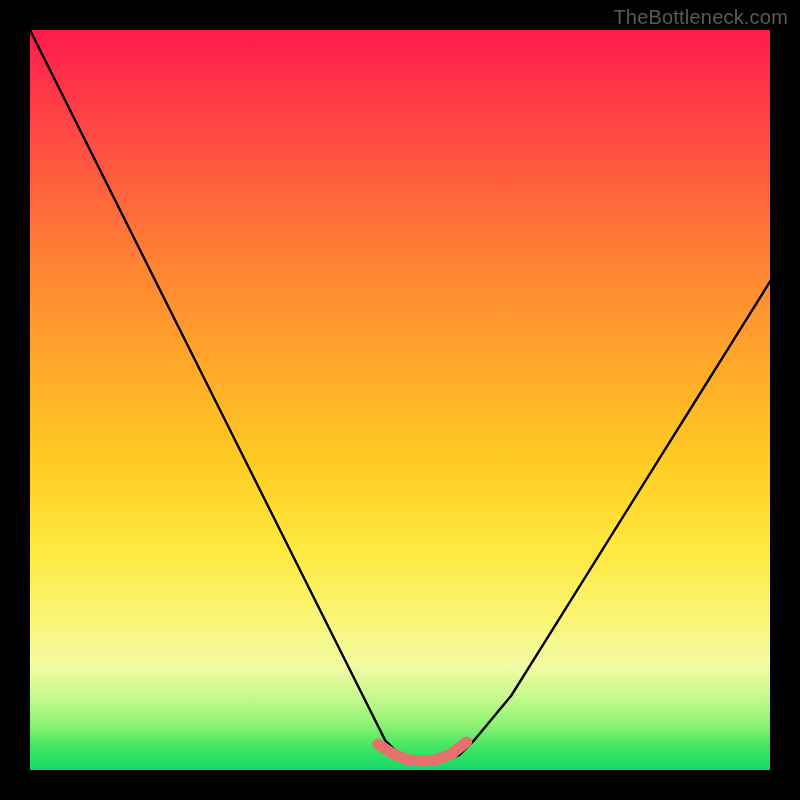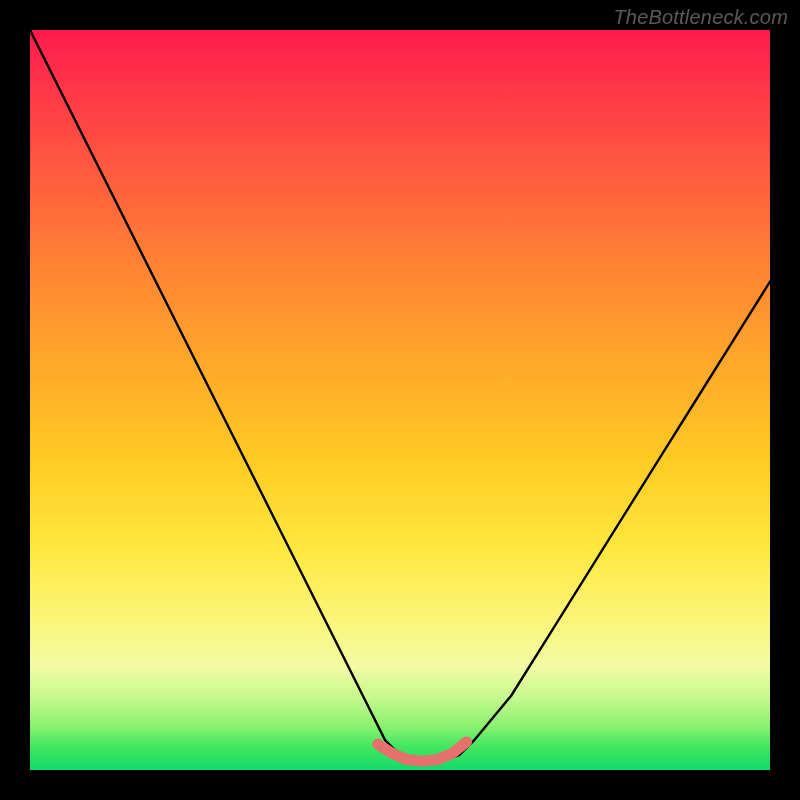--- a/index.html
+++ b/index.html
@@ -9,21 +9,20 @@
     height: 800px;
     overflow: hidden;
     background: #000;
     font-family: Arial, Helvetica, sans-serif;
   }
   .frame {
     position: relative;
     width: 800px;
     height: 728px;
     background: #000;
-    font-style: italic;
   }
   .plot {
     position: absolute;
     left: 30px;
     top: 30px;
     width: 740px;
     height: 740px;
     
     background: linear-gradient(
       to bottom,

